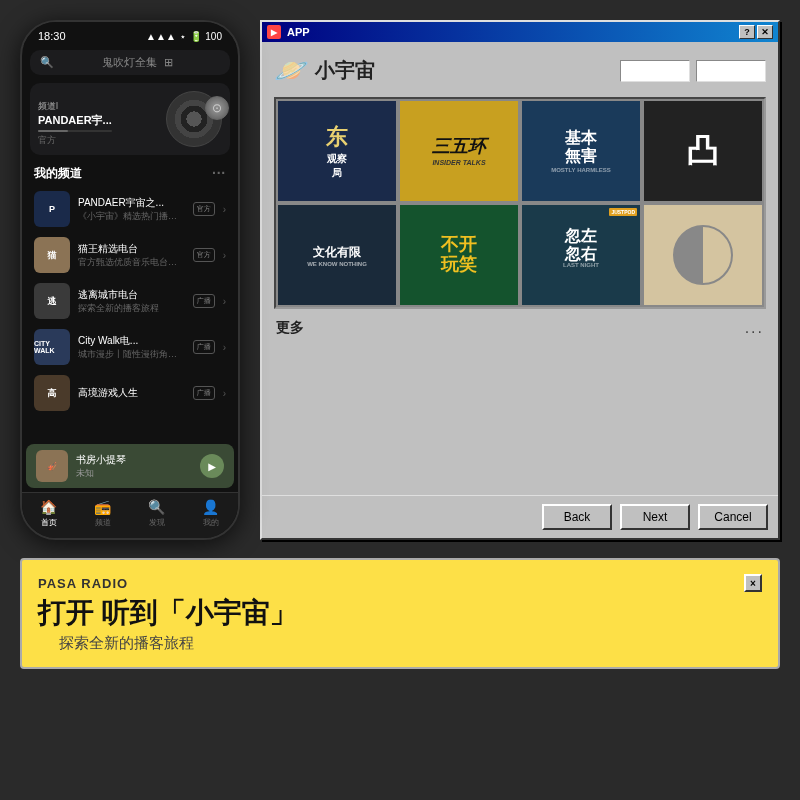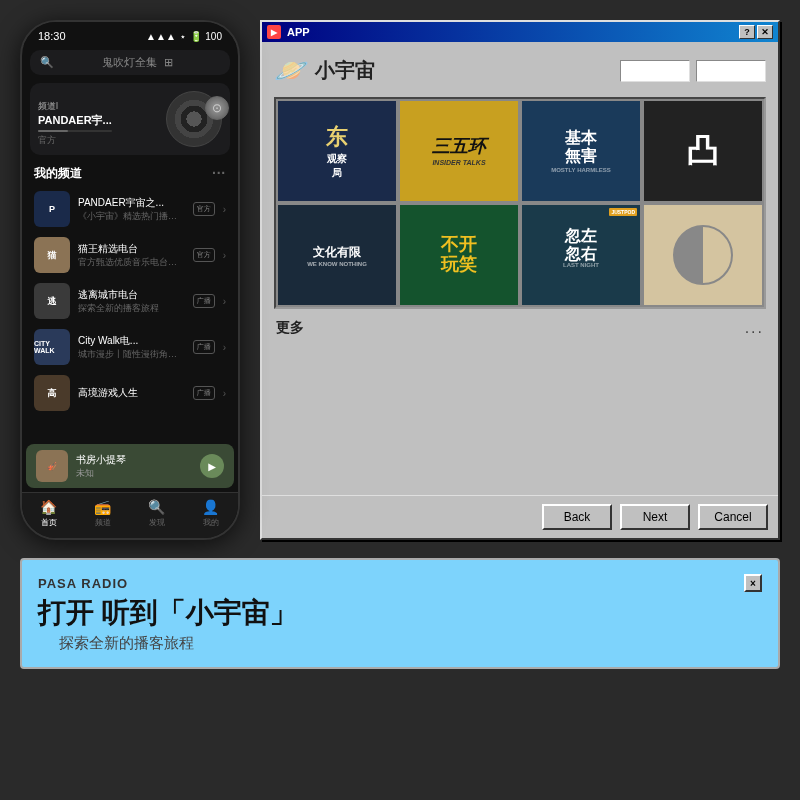--- a/index.html
+++ b/index.html
@@ -438,21 +438,21 @@
       cursor: pointer;
       padding: 8px 12px;
       display: flex;
       align-items: center;
       justify-content: center;
     }
 
     
     .bottom-banner {
       width: 100%;
-      background: #7dd3fc;
+      background: #fde047;
       border: 2px solid #aaa;
       border-radius: 4px;
       padding: 14px 16px;
       display: flex;
       flex-direction: column;
       gap: 4px;
       position: relative;
     }
     .banner-title-row {
       display: flex;

